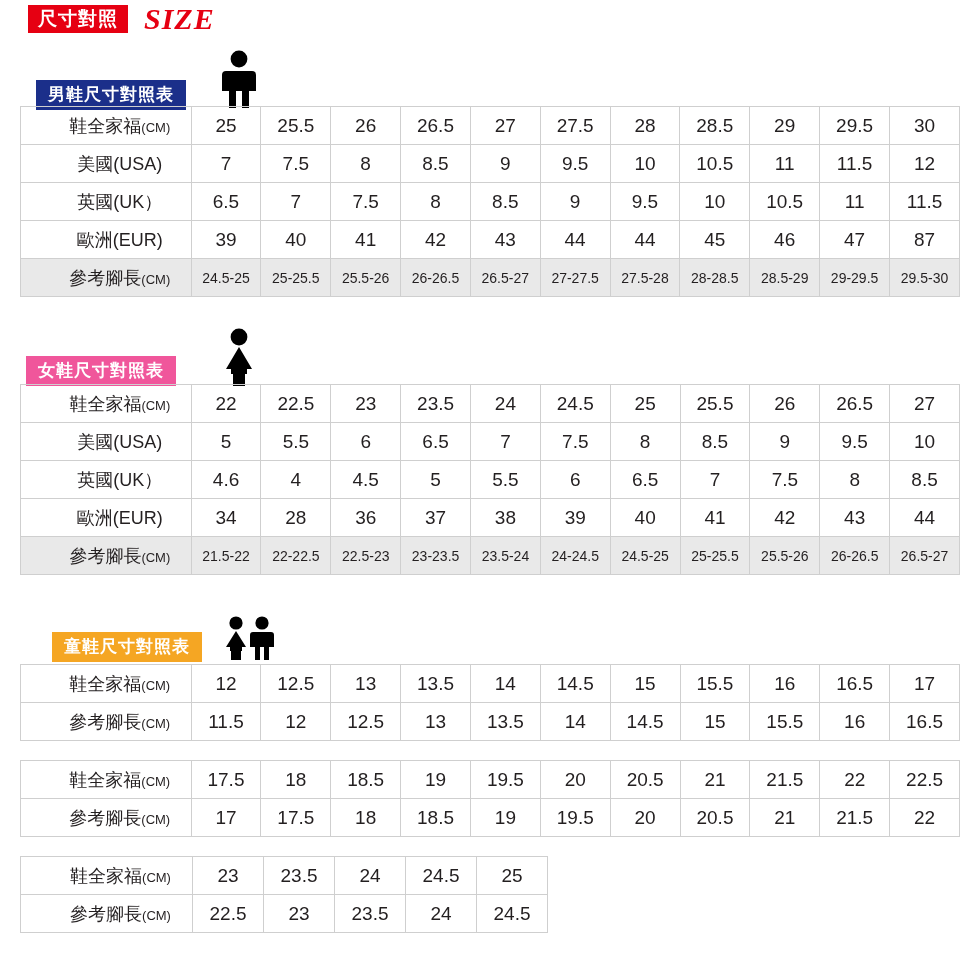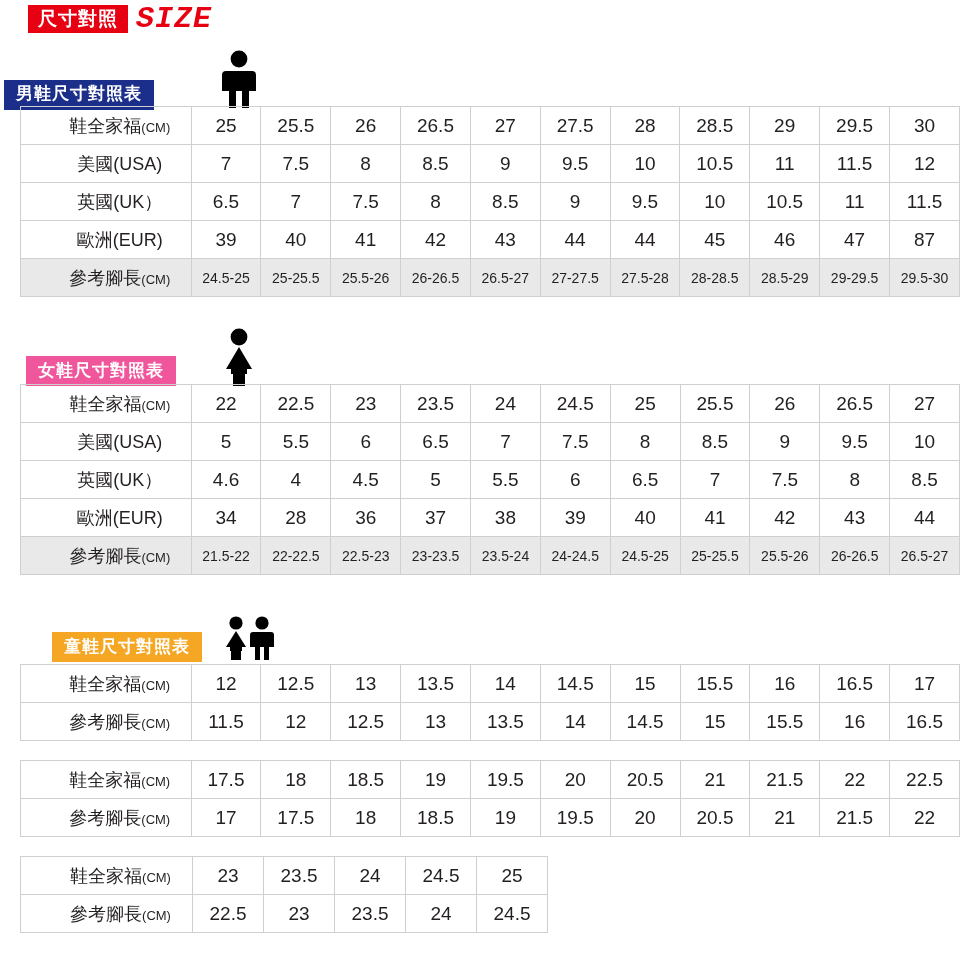--- a/index.html
+++ b/index.html
@@ -7,38 +7,38 @@
     width:960px;height:960px;
     background:#ffffff;
     font-family:"Liberation Sans","DejaVu Sans",sans-serif;
     color:#231f20;
     position:relative;
     overflow:hidden;
   }
   .page{position:relative;width:960px;height:960px;}
 
   
-  .top-header{position:absolute;left:20px;top:4px;display:flex;align-items:center;gap:8px;padding-left:8px;}
+  .top-header{position:absolute;left:20px;top:4px;display:flex;align-items:center;gap:16px;padding-left:8px;}
   .tag-size{
     background:#e60012;color:#ffffff;font-size:19px;font-weight:bold;
     padding:4px 10px 5px 10px;letter-spacing:1px;line-height:1;
   }
   .size-word{
     color:#e60012;font-size:30px;font-weight:bold;font-style:italic;
     letter-spacing:1px;line-height:1;
-    font-family:Liberation Mono, monospace;
+    font-family:Liberation Serif, serif;
   }
 
   
   .sect-title{
     position:absolute;color:#ffffff;font-size:17px;font-weight:bold;
     line-height:1;padding:6px 12px 7px 12px;letter-spacing:1px;
     white-space:nowrap;
   }
-  .sect-title.men{background:#1b2f8a;left:4px;top:80px;font-family:Liberation Mono, monospace;}
+  .sect-title.men{background:#1b2f8a;left:36px;top:80px;}
   .sect-title.women{background:#f0569b;left:20px;top:356px;margin-left:6px;}
   .sect-title.kids{background:#f5a623;left:20px;top:632px;margin-left:32px;}
 
   
   .person{position:absolute;}
   .person svg{display:block;}
 
   
   table{
     border-collapse:collapse;position:absolute;table-layout:fixed;

